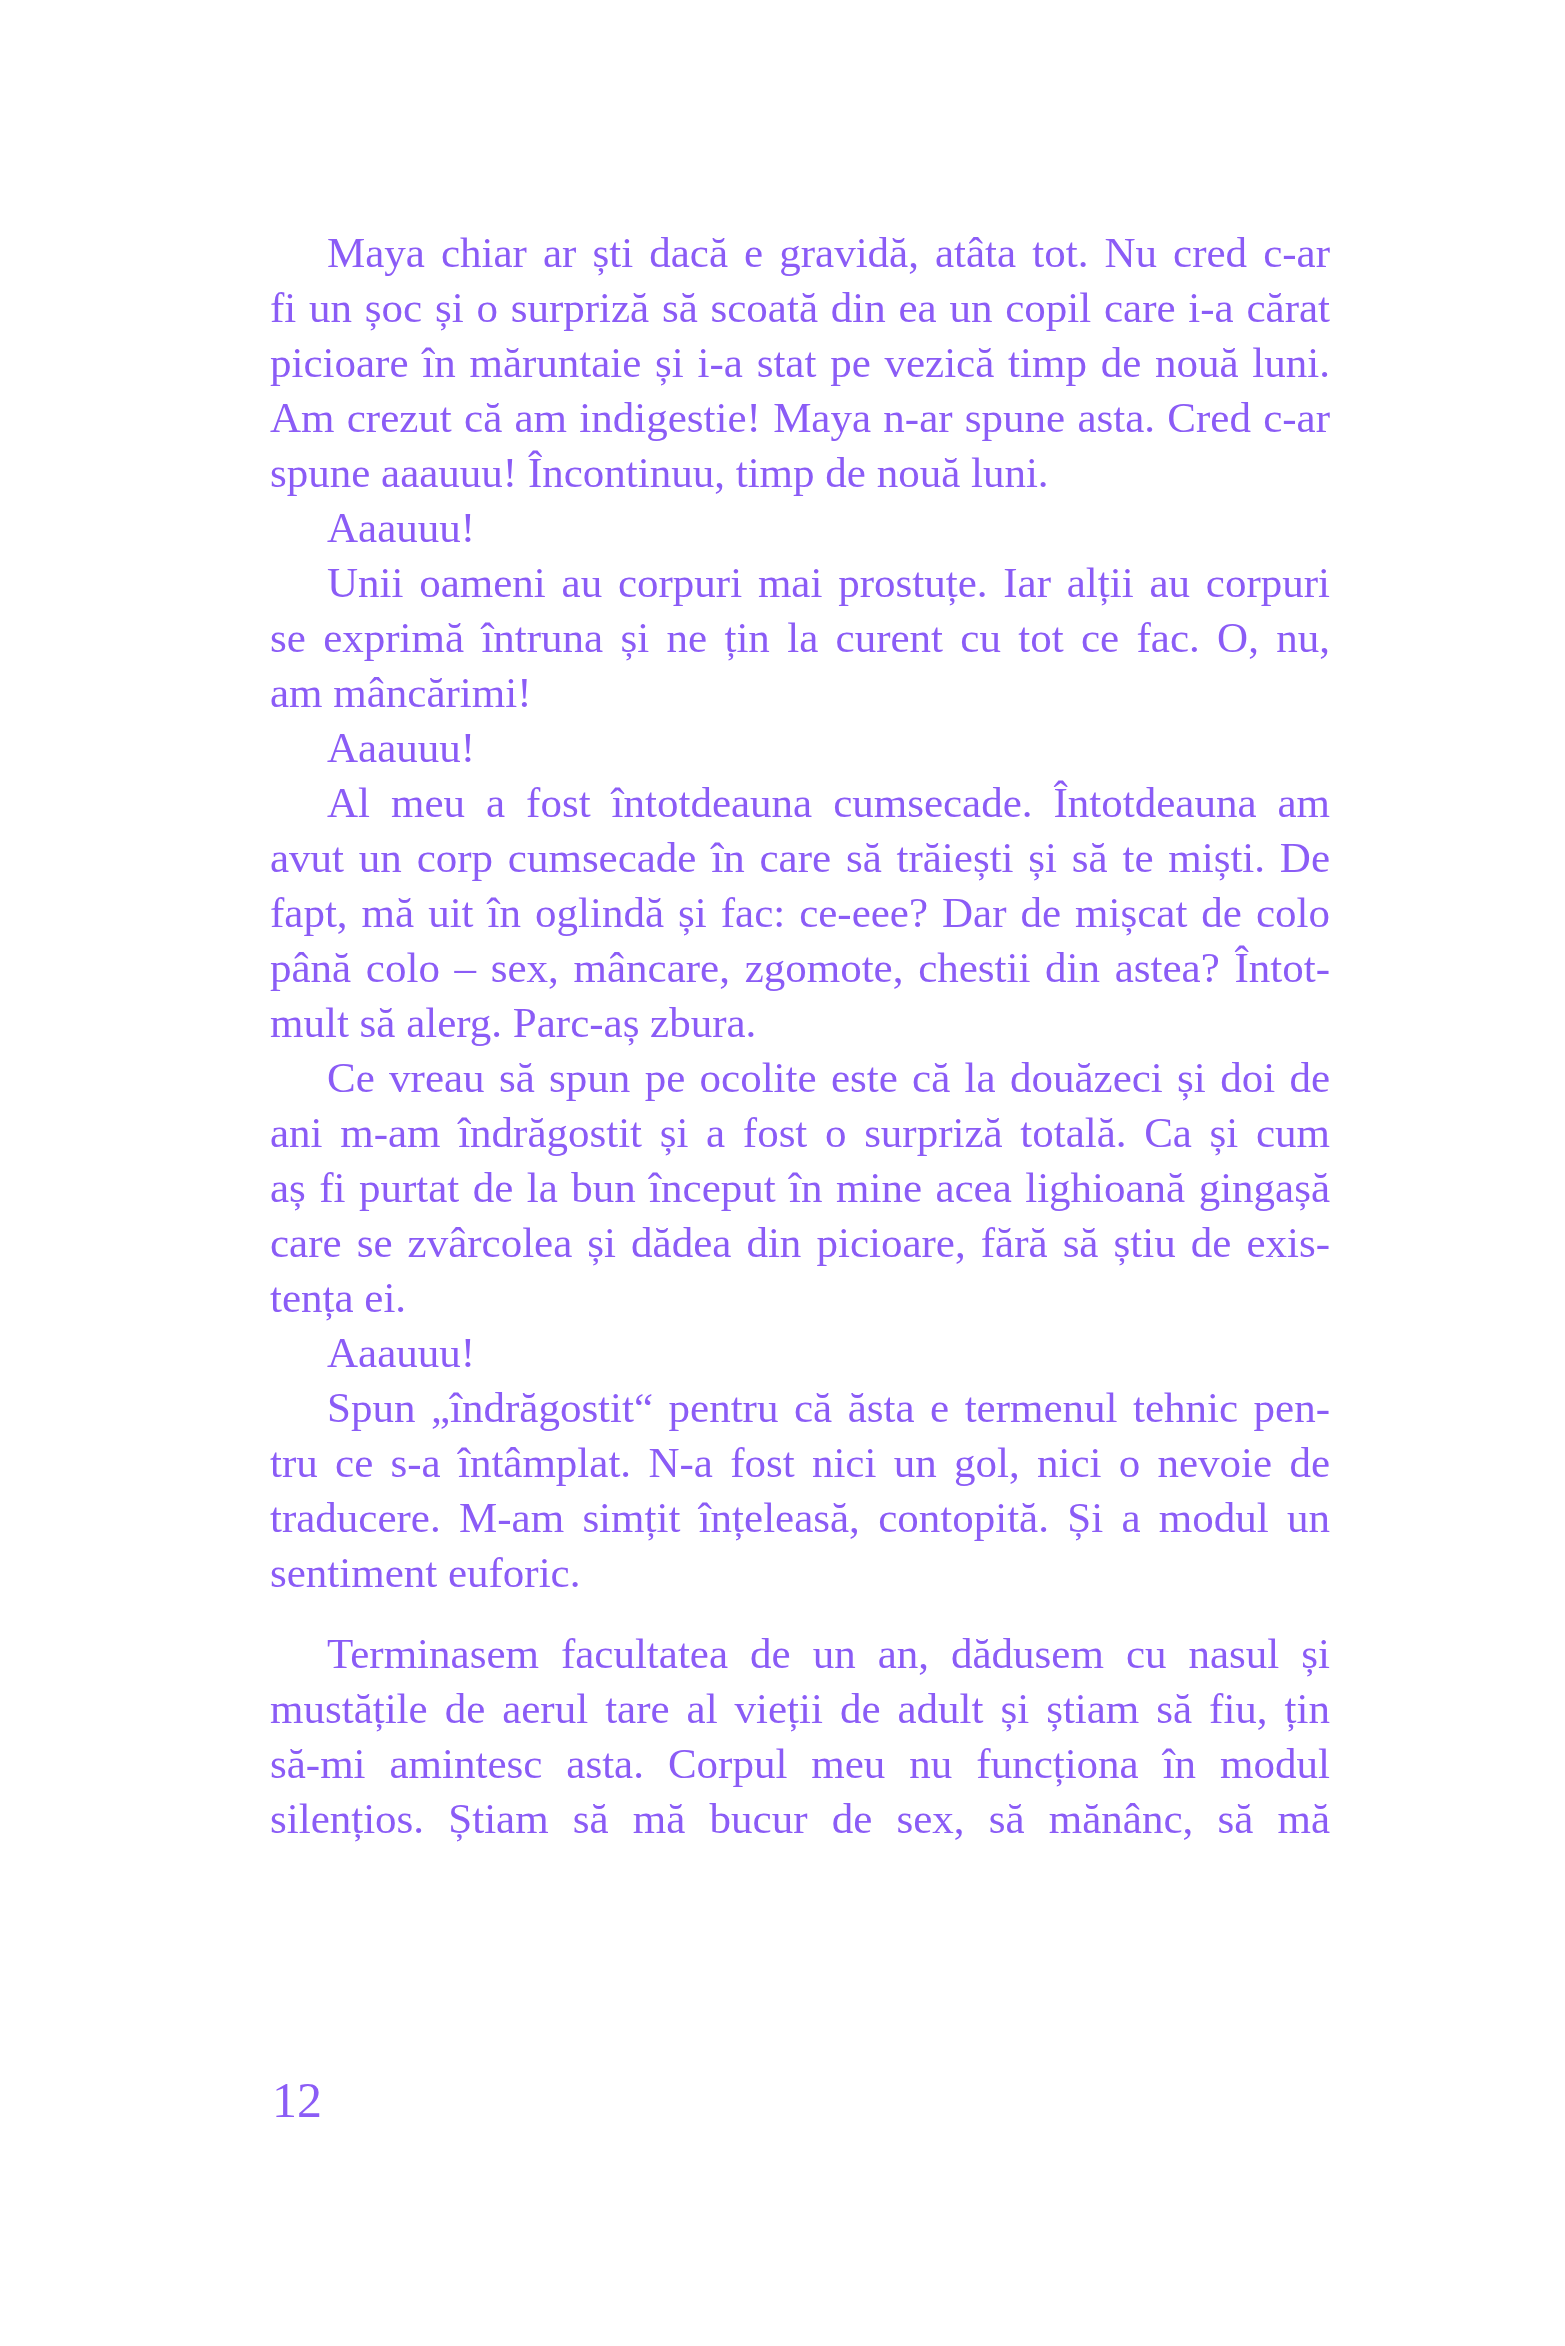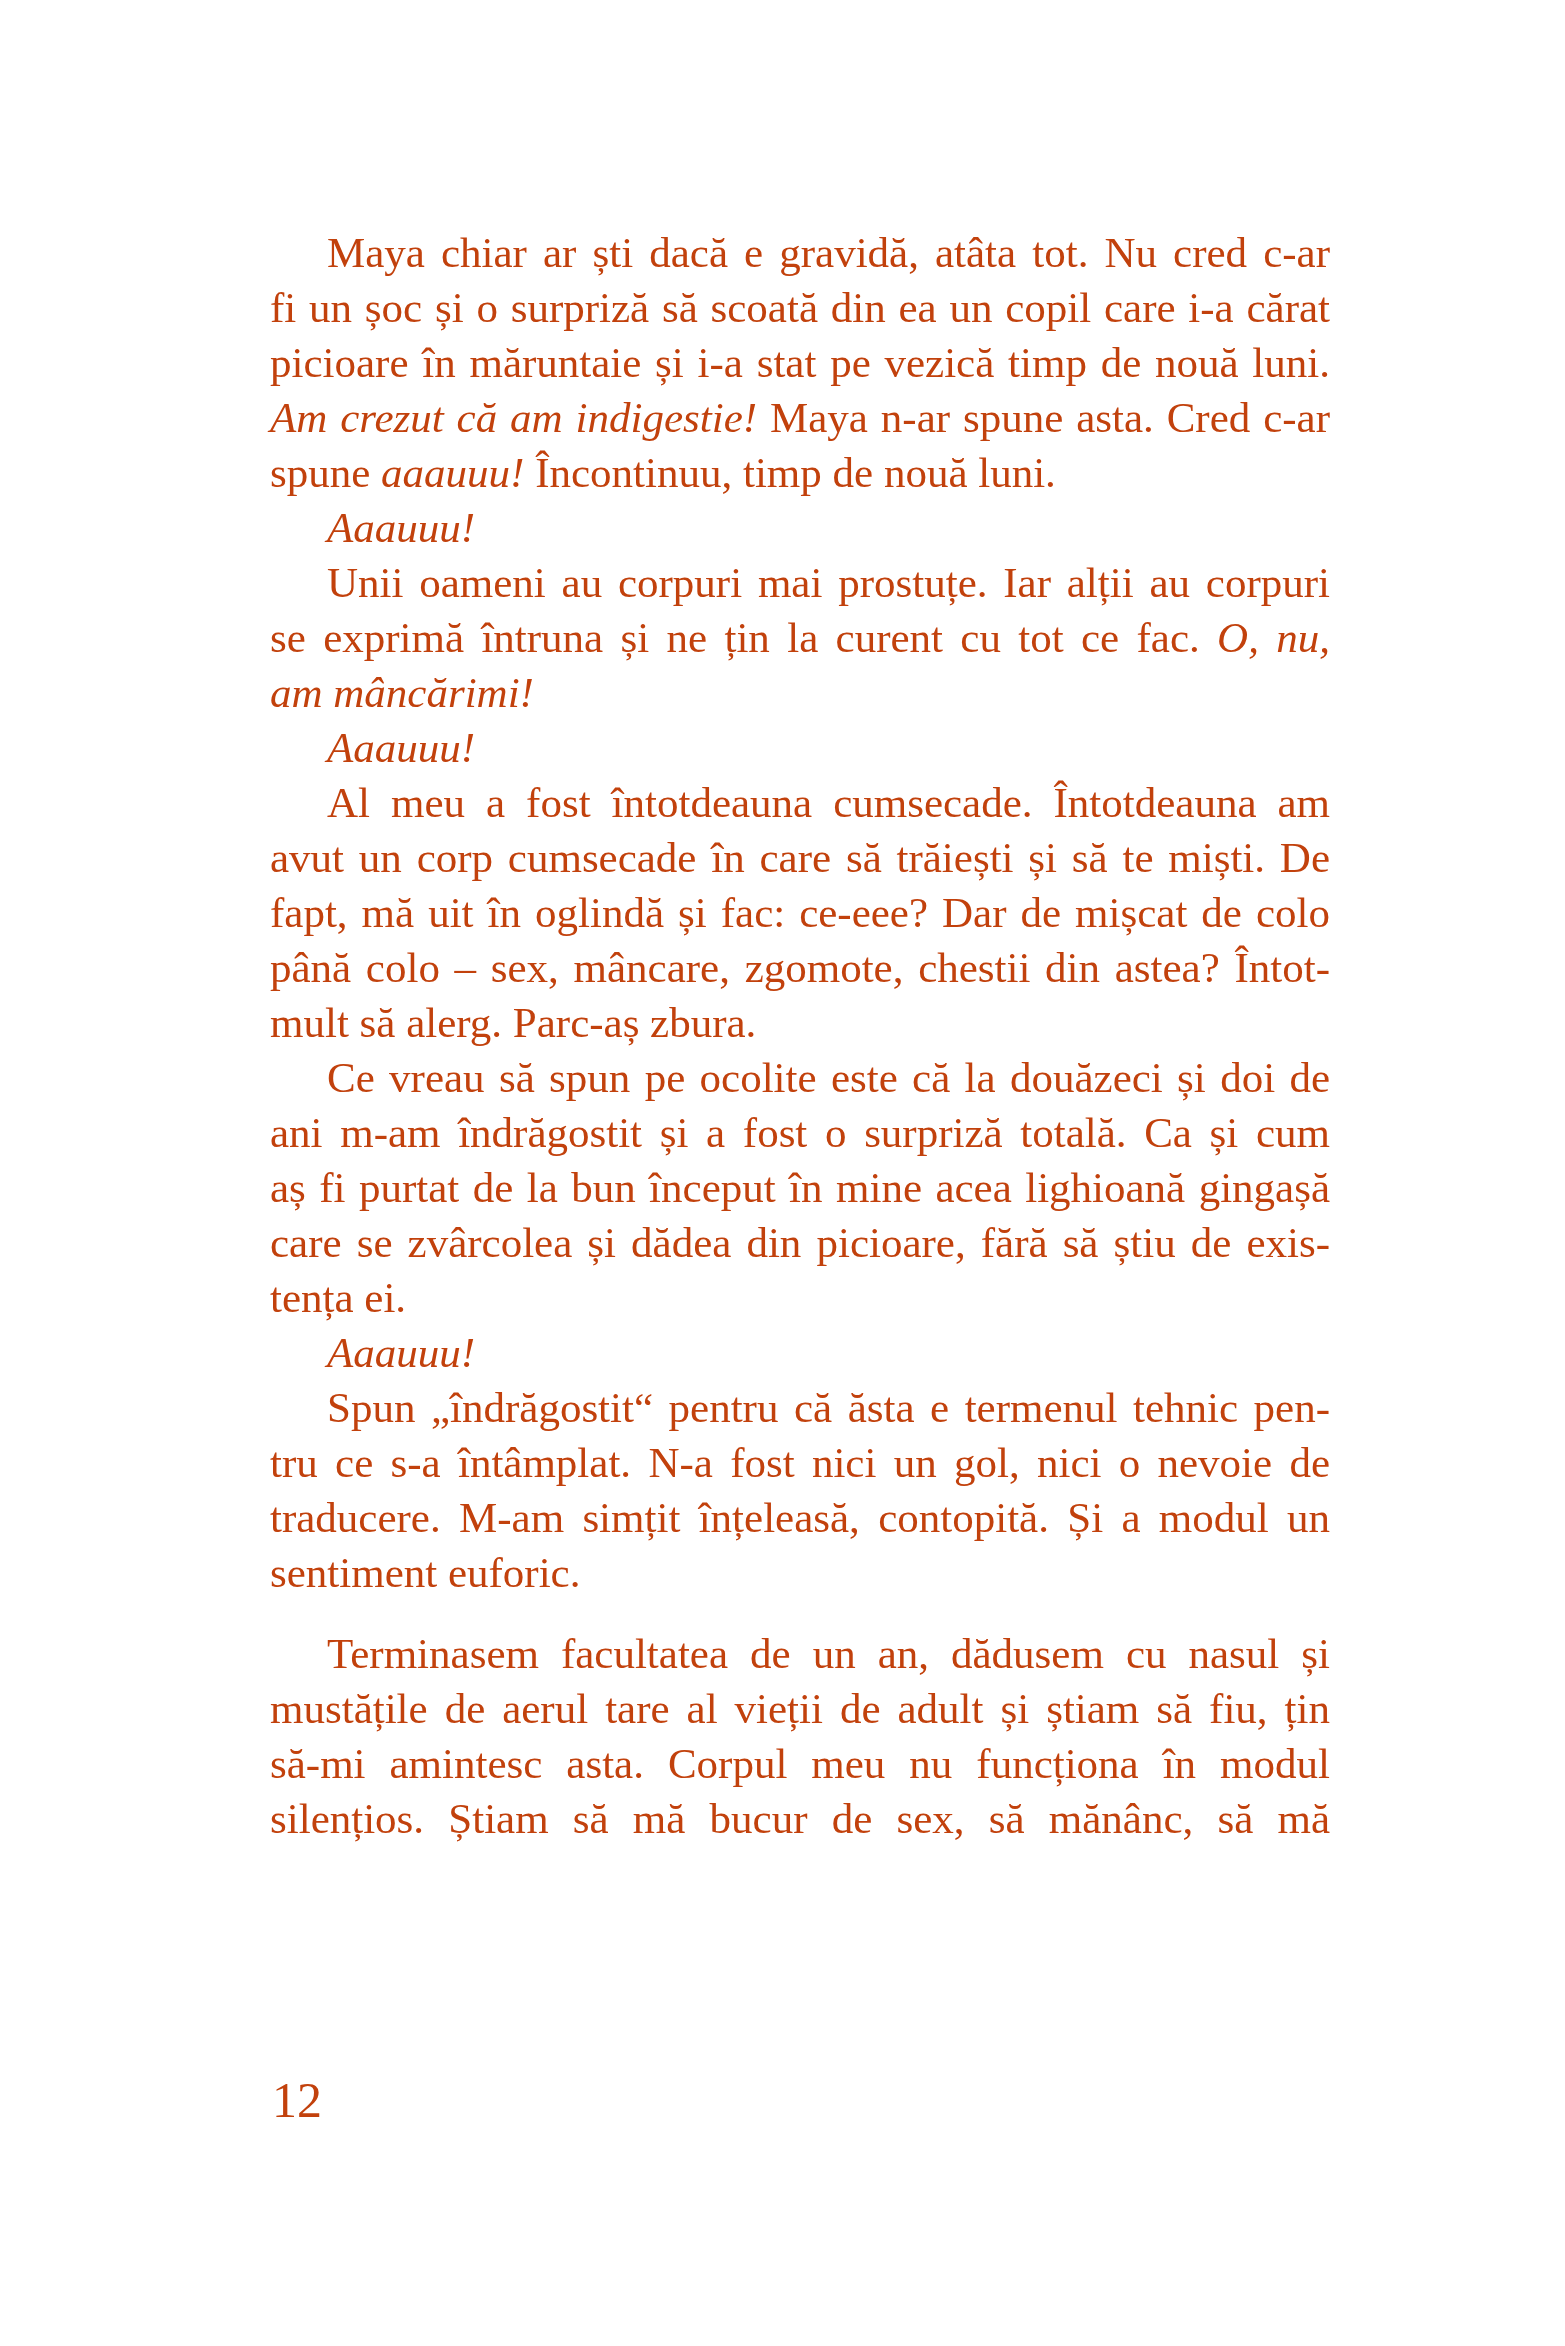--- a/index.html
+++ b/index.html
@@ -7,21 +7,21 @@
     padding: 0;
     background: #ffffff;
   }
   .page {
     position: relative;
     width: 1565px;
     height: 2347px;
     background: #ffffff;
     overflow: hidden;
     font-family: "Liberation Serif", "DejaVu Serif", serif;
-    color: #c2410c;
+    color: #8b5cf6;
   }
   .text-block {
     position: absolute;
     left: 270px;
     top: 225px;
     width: 1060px;
     font-size: 43px;
     line-height: 55px;
   }
   .line {
@@ -32,21 +32,20 @@
     text-align: justify;
     text-align-last: left;
   }
   .line.indent {
     text-indent: 57px;
   }
   .line.gap {
     margin-top: 26px;
   }
   .it {
-    font-style: italic;
   }
   .page-number {
     position: absolute;
     left: 272px;
     top: 2073px;
     font-size: 50px;
     line-height: 55px;
   }
 </style>
 </head>

